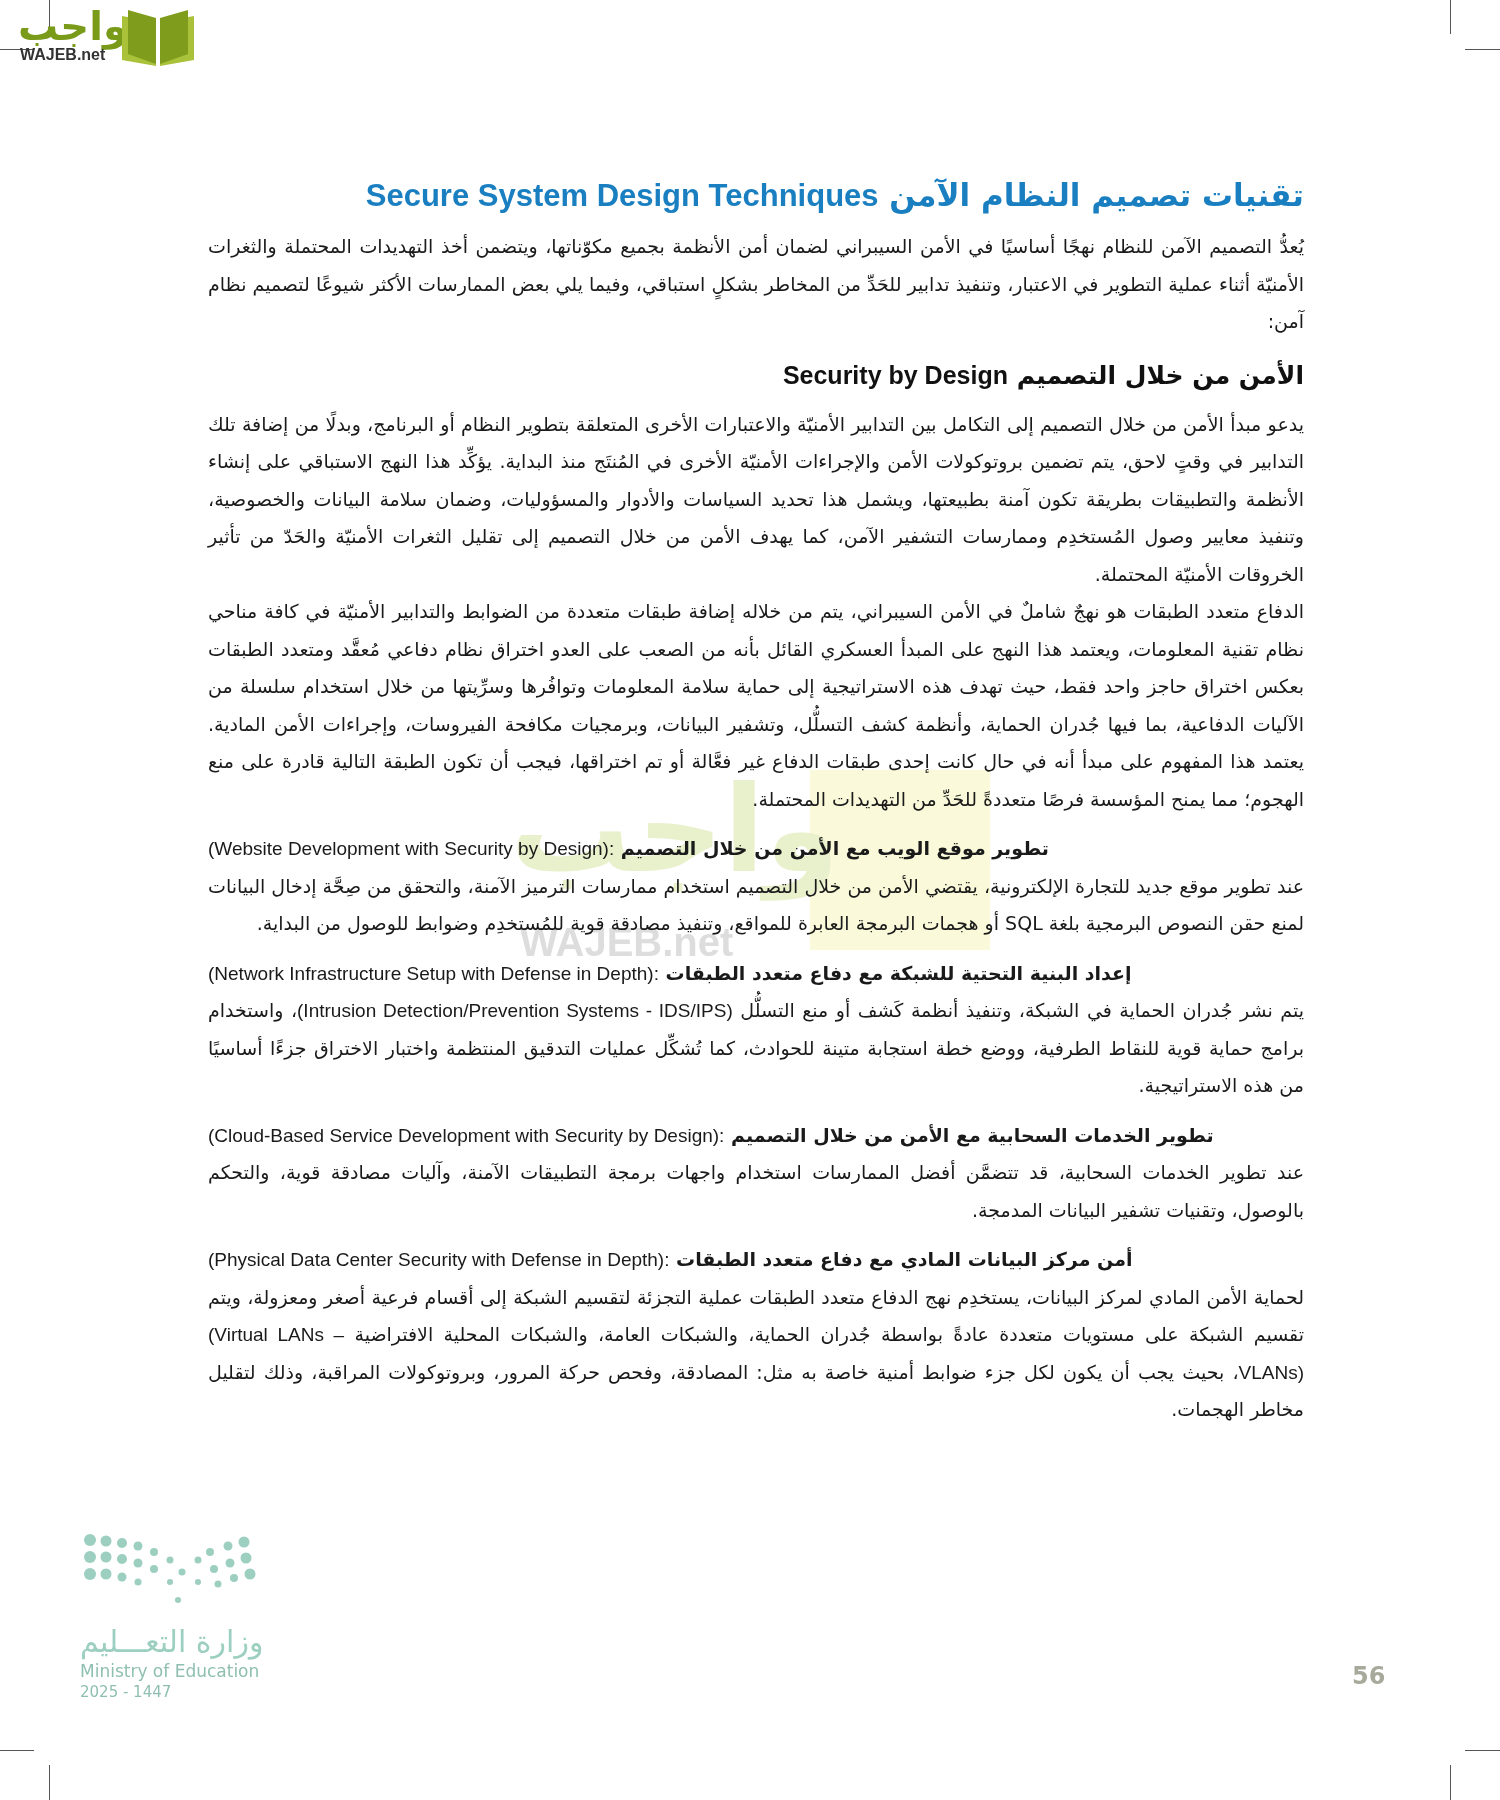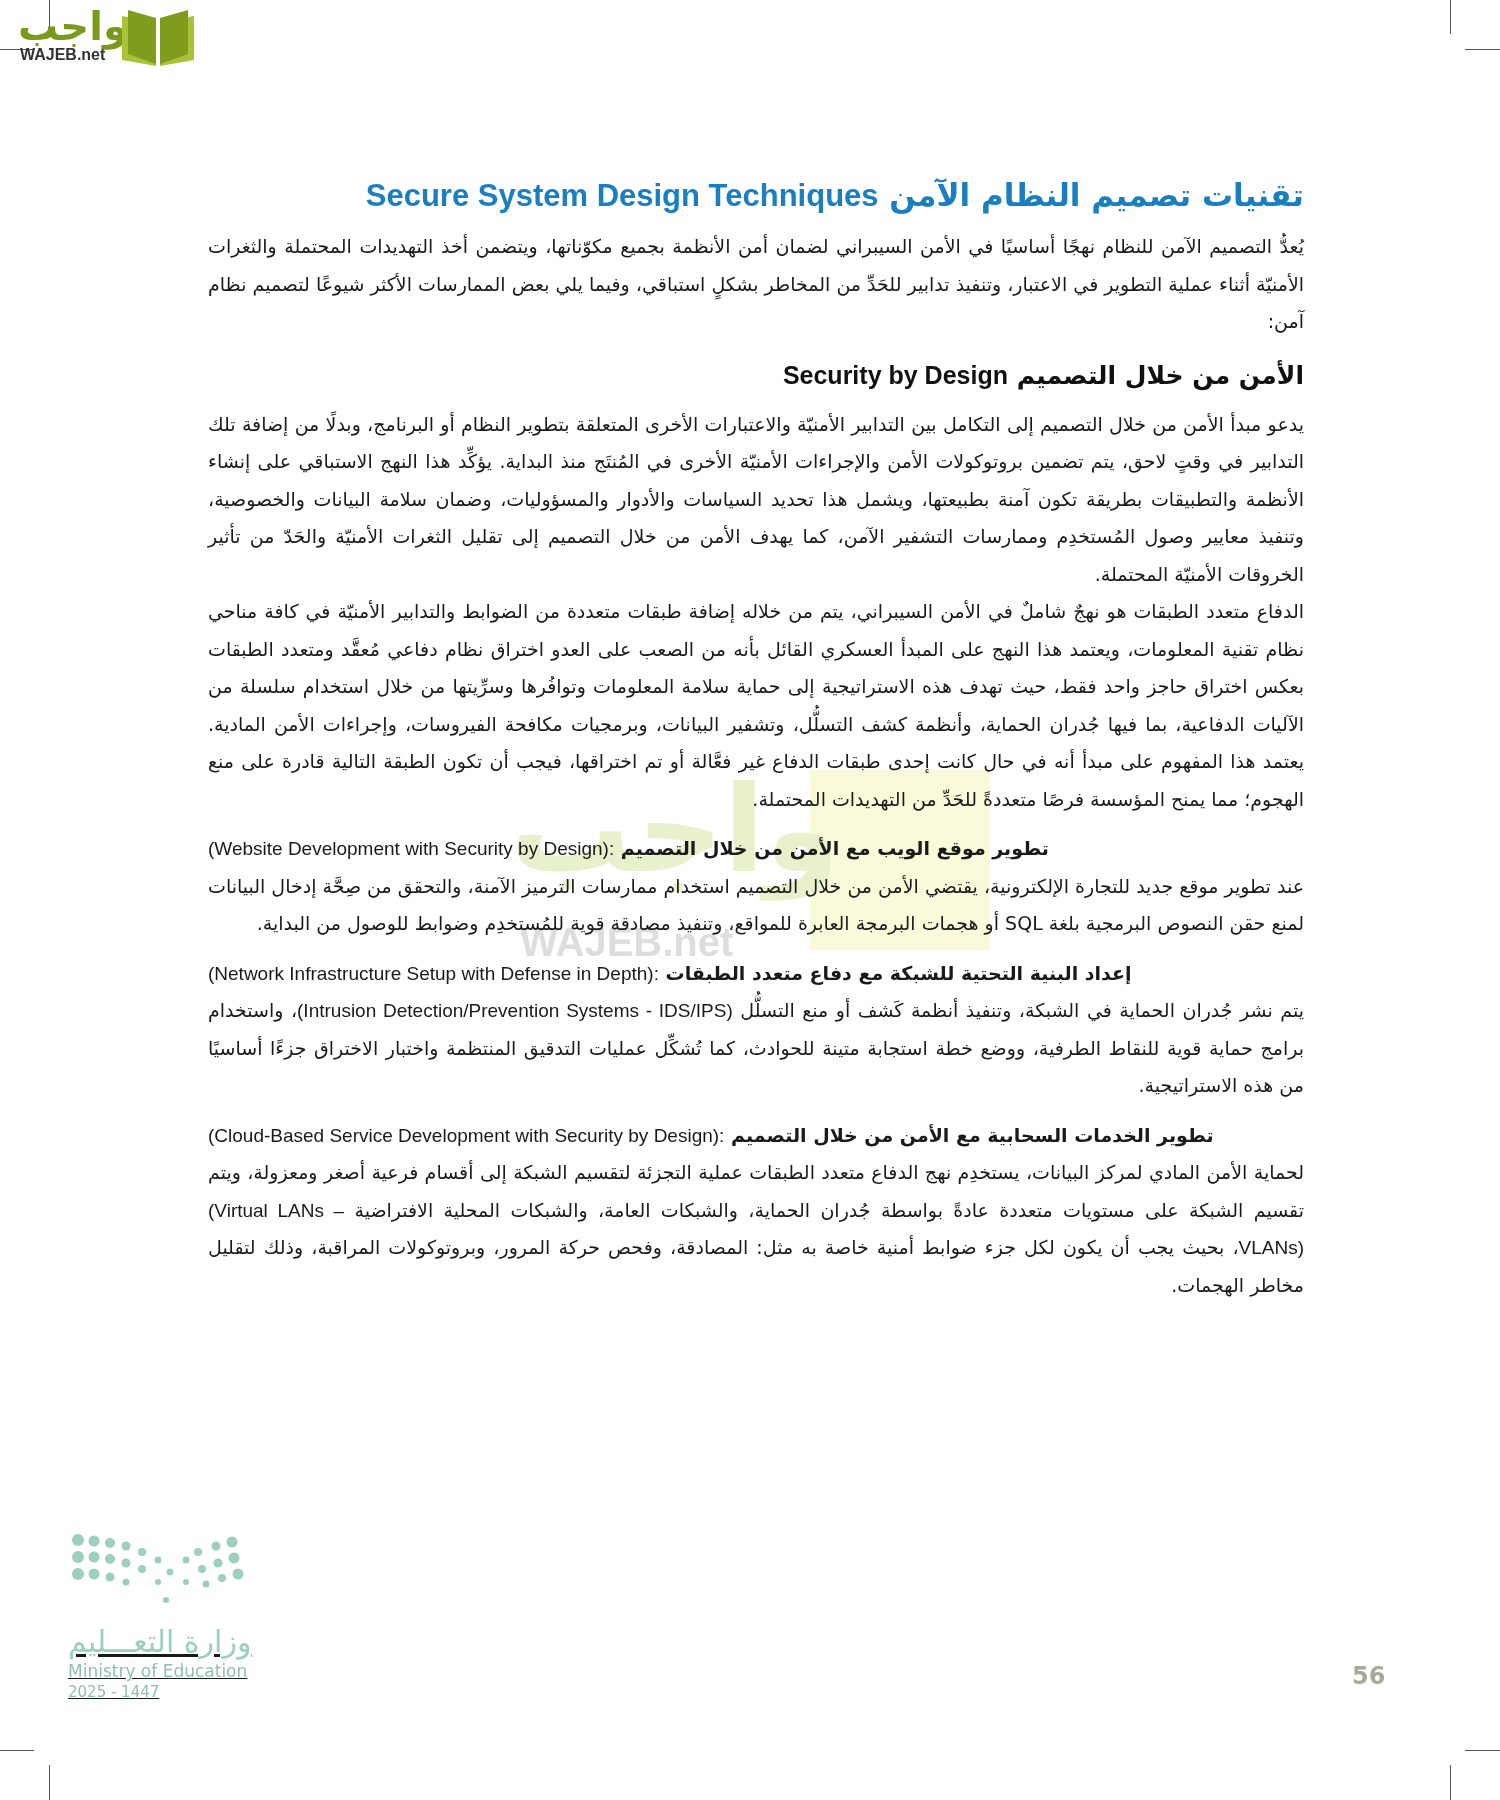--- a/index.html
+++ b/index.html
@@ -34,21 +34,21 @@
   .en { direction:ltr; unicode-bidi:isolate; font-family:"Liberation Sans", sans-serif; }
   b.inl { font-weight:normal; }
 
   
   .wm { position:absolute; left:510px; top:770px; width:480px; height:210px; opacity:0.38; pointer-events:none; }
   .wm .ar { position:absolute; left:0; top:-10px; font-size:120px; font-weight:bold; color:#c8d87a; line-height:140px; }
   .wm .en { position:absolute; left:10px; top:150px; font-size:40px; font-weight:bold; color:#a8a8a8; direction:ltr; }
   .wm .book { position:absolute; left:300px; top:0px; width:180px; height:180px; background:#f4f2a0; }
 
   
-  .ministry { position:absolute; left:68px; top:1530px; width:200px;text-decoration:underline; }
+  .ministry { position:absolute; left:80px; top:1530px; width:200px; }
   .dots { width:180px; height:80px; }
   .min-ar { font-size:30px; color:#9ccfc0; margin-top:10px; line-height:36px; text-align:left; }
   .min-en { font-size:17px; color:#8fbfb1; line-height:22px; font-family:"DejaVu Sans", sans-serif; }
   .min-yr { font-size:15px; color:#8fbfb1; line-height:20px; }
   .page-num { position:absolute; left:1352px; top:1662px; font-size:24px; font-weight:bold; color:#a7aa9a; }
 </style>
 </head>
 <body>
 
 <div class="crop" style="left:49px;top:0;width:1px;height:34px;"></div>
@@ -102,21 +102,26 @@
   <div class="ex-head">
     <span>إعداد البنية التحتية للشبكة مع دفاع متعدد الطبقات</span>
     <span class="en">(Network Infrastructure Setup with Defense in Depth):</span>
   </div>
   <p><span>يتم نشر جُدران الحماية في الشبكة، وتنفيذ</span> <b class="inl">أنظمة كَشف أو منع التسلُّل</b> <span class="en">(Intrusion Detection/Prevention Systems - IDS/IPS)</span><span>، واستخدام برامج حماية قوية للنقاط الطرفية، ووضع خطة استجابة متينة للحوادث، كما تُشكِّل عمليات التدقيق المنتظمة واختبار الاختراق جزءًا أساسيًا من هذه الاستراتيجية.</span></p>
 
   <div class="ex-head">
     <span>تطوير الخدمات السحابية مع الأمن من خلال التصميم</span>
     <span class="en">(Cloud-Based Service Development with Security by Design):</span>
   </div>
+  <p>عند تطوير الخدمات السحابية، قد تتضمَّن أفضل الممارسات استخدام واجهات برمجة التطبيقات الآمنة، وآليات مصادقة قوية، والتحكم بالوصول، وتقنيات تشفير البيانات المدمجة.</p>
 
+  <div class="ex-head">
+    <span>أمن مركز البيانات المادي مع دفاع متعدد الطبقات</span>
+    <span class="en">(Physical Data Center Security with Defense in Depth):</span>
+  </div>
   <p><span>لحماية الأمن المادي لمركز البيانات، يستخدِم نهج الدفاع متعدد الطبقات عملية التجزئة لتقسيم الشبكة إلى أقسام فرعية أصغر ومعزولة، ويتم تقسيم الشبكة على مستويات متعددة عادةً بواسطة جُدران الحماية، والشبكات العامة، و</span><b class="inl">الشبكات المحلية الافتراضية</b> <span class="en">(Virtual LANs – VLANs)</span><span>، بحيث يجب أن يكون لكل جزء ضوابط أمنية خاصة به مثل: المصادقة، وفحص حركة المرور، وبروتوكولات المراقبة، وذلك لتقليل مخاطر الهجمات.</span></p>
 </div>
 
 <div class="ministry">
   <svg class="dots" viewBox="0 0 180 80">
     <g fill="#9ccfc0">
       <circle cx="10" cy="10" r="6"></circle>
         <circle cx="26" cy="11" r="5.5"></circle>
         <circle cx="42" cy="13" r="5"></circle>
         <circle cx="58" cy="16" r="4.5"></circle>

